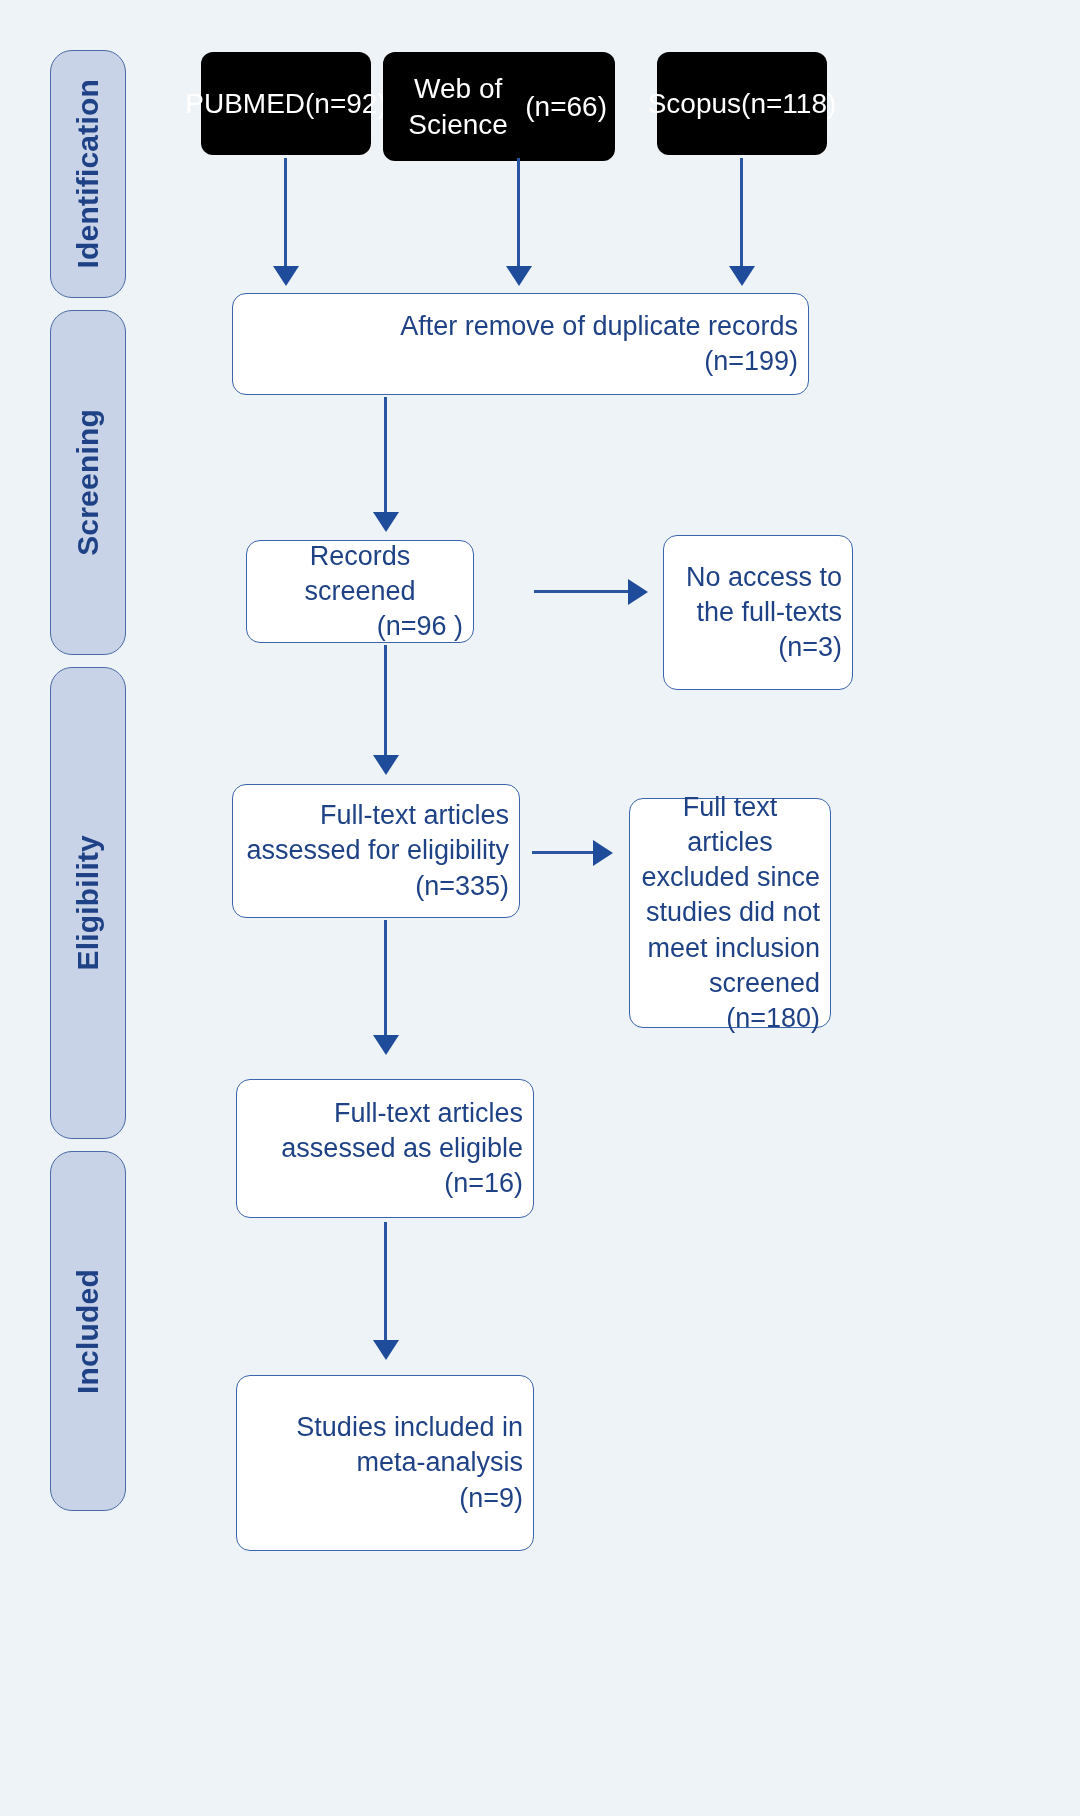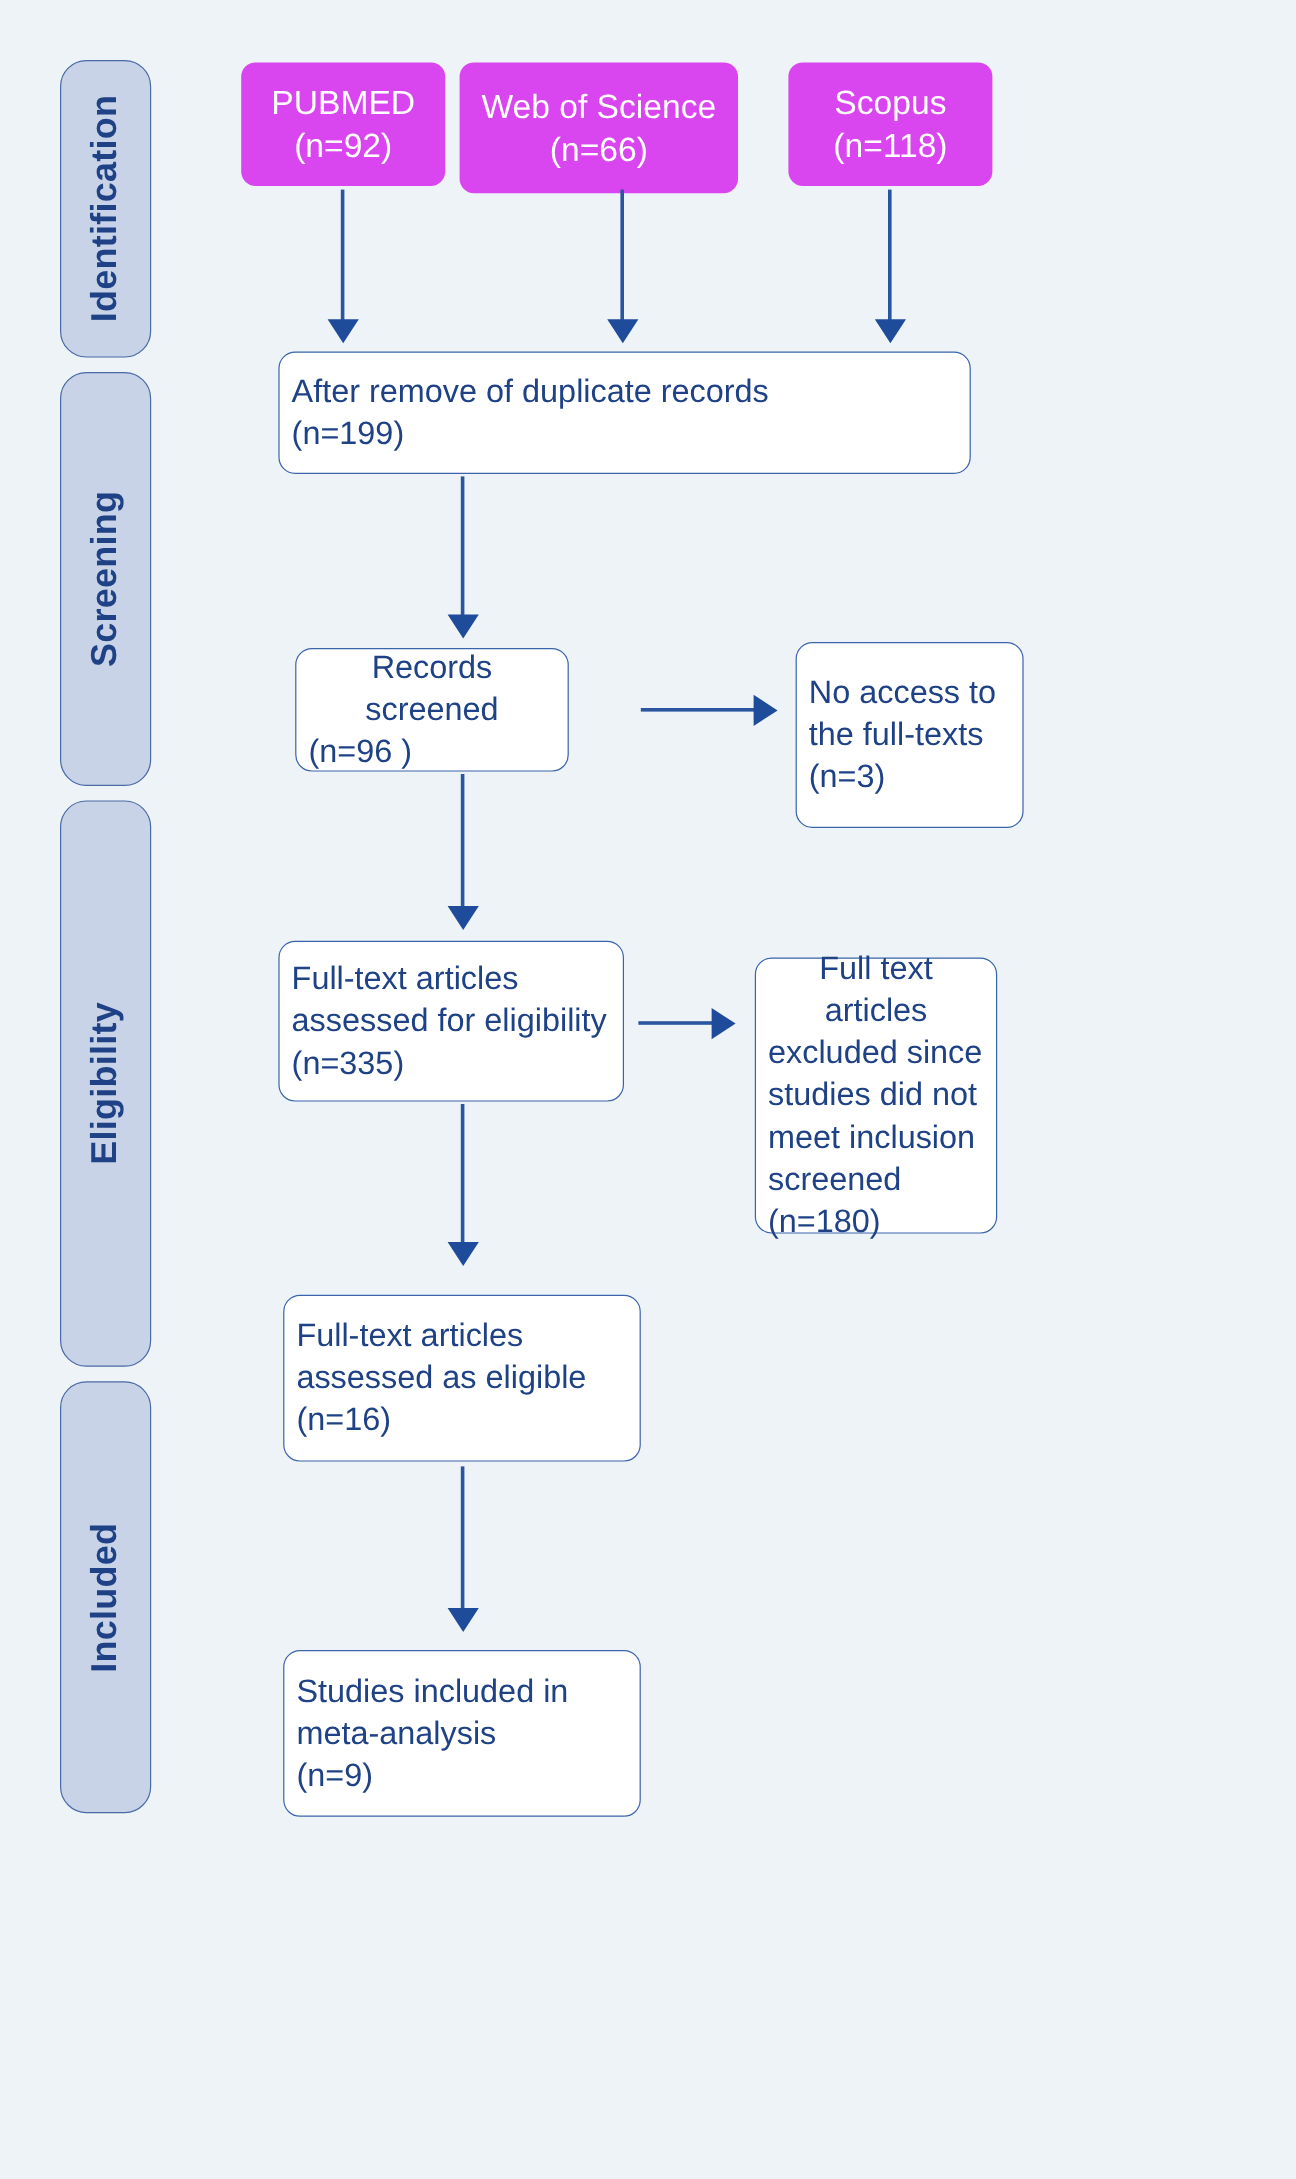--- a/index.html
+++ b/index.html
@@ -33,44 +33,43 @@
     color: #1e4285;
     font-weight: 700;
     font-size: 30px;
     letter-spacing: 0.2px;
     white-space: nowrap;
   }
 
   
   .src-box {
     position: absolute;
-    background: #d946ef;
+    background: #000000;
     border-radius: 12px;
     box-sizing: border-box;
     display: flex;
-    flex-direction: column;
     align-items: center;
     justify-content: center;
     color: #ffffff;
     font-size: 28px;
     line-height: 1.28;
     text-align: center;
     padding: 4px 8px;
   }
 
   
   .box {
     position: absolute;
     background: #ffffff;
     border: 1.6px solid #3a64ab;
     border-radius: 14px;
     box-sizing: border-box;
     display: flex;
     flex-direction: column;
-    align-items: flex-start;
+    align-items: flex-end;
     justify-content: center;
     color: #1e4285;
     font-size: 27px;
     line-height: 1.3;
     text-align: center;
     padding: 6px 10px;
   }
   .box .ln, .src-box .ln { display: block; }
 
   
@@ -192,19 +191,19 @@
 
   <div class="box" style="left:236px; top:1079px; width:298px; height:139px;">
     <span class="ln">Full-text articles</span>
     <span class="ln">assessed as eligible</span>
     <span class="ln">(n=16)</span>
   </div>
 
   <div class="vline" style="left:384px; top:1222px; height:120px;"></div>
   <div class="vhead" style="left:373px; top:1340px;"></div>
 
-  <div class="box" style="left:236px; top:1375px; width:298px; height:139px;">
+  <div class="box" style="left:236px; top:1375px; width:298px; height:176px;">
     <span class="ln">Studies included in</span>
     <span class="ln">meta-analysis</span>
     <span class="ln">(n=9)</span>
   </div>
 
 </div>
 
 </body></html>

